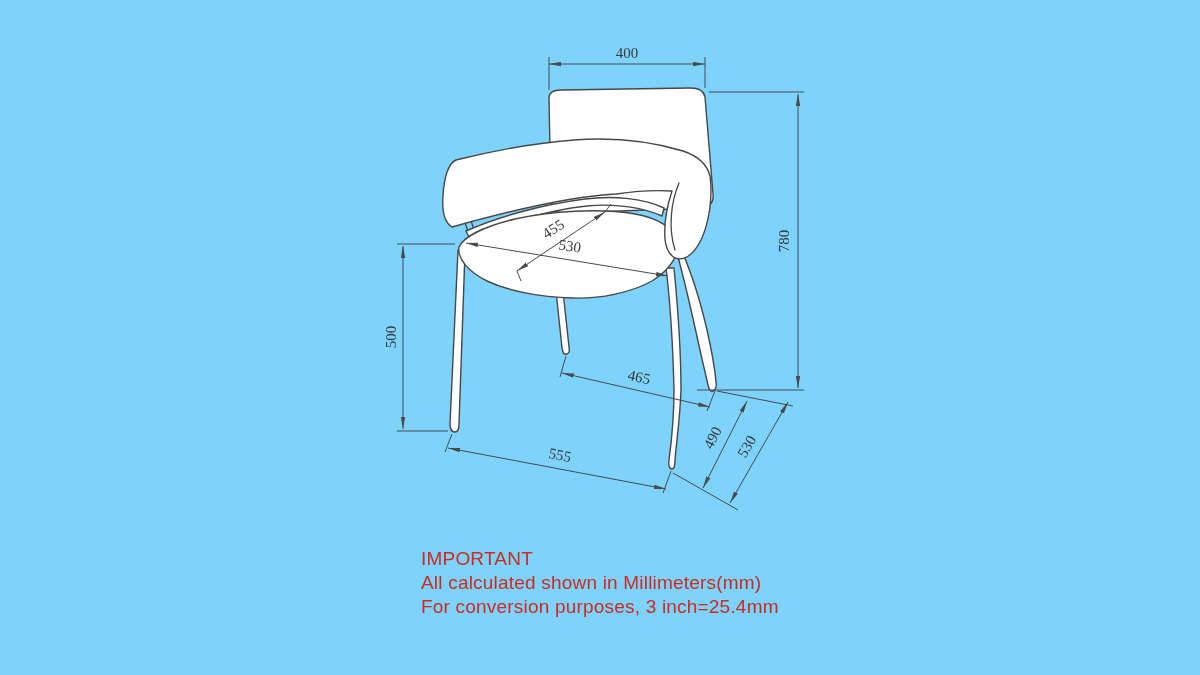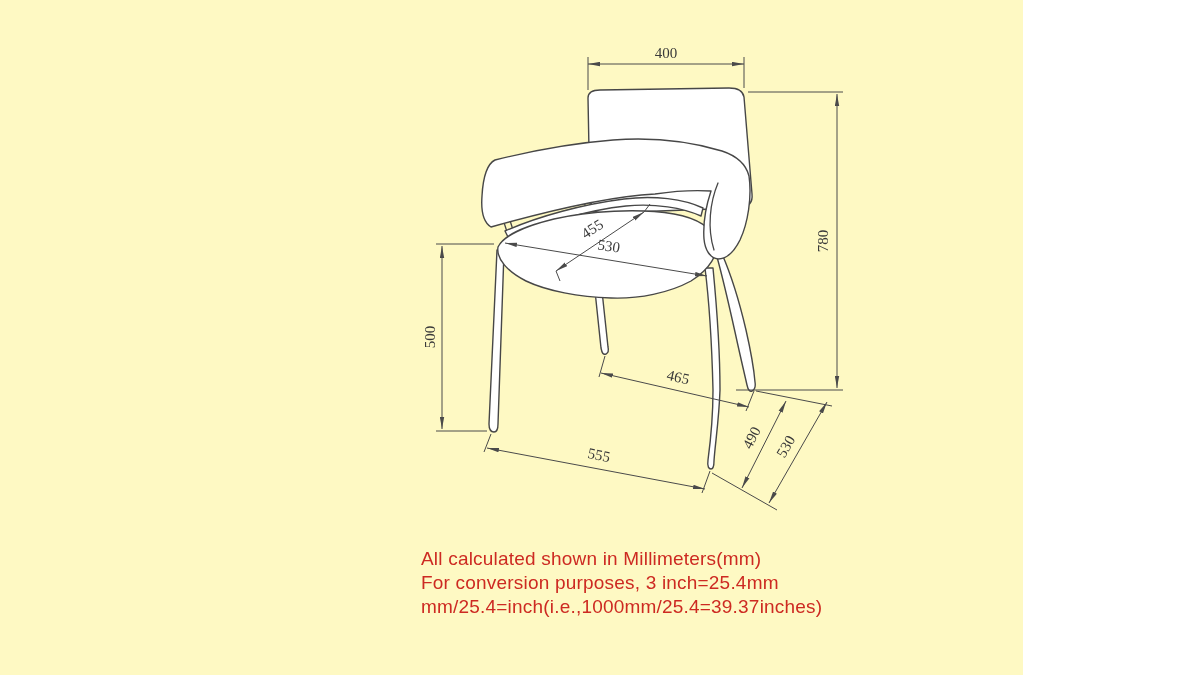--- a/index.html
+++ b/index.html
@@ -1,22 +1,21 @@
 <!DOCTYPE html>
 <html><head>
 <meta charset="utf-8">
 <style>
   html,body{margin:0;padding:0;background:#ffffff;}
   .canvas{
     position:relative;
-    width:984px;height:675px;
-    background:#fef9c3;
+    width:1200px;height:675px;
+    background:#7dd3fc;
     overflow:hidden;
     font-family:"Liberation Sans", sans-serif;
-    padding-left:39px;
   }
   svg text{
     font-family:"Liberation Serif", serif;
     font-size:15px;
     fill:#3a3a3a;
   }
   .chair-part{
     fill:#ffffff;
     stroke:#474747;
     stroke-width:1.4;
@@ -129,18 +128,18 @@
         <text x="638" y="382" transform="rotate(13 638 382)">465</text>
         <text x="559" y="460" transform="rotate(11 559 460)">555</text>
         <text x="717" y="440" transform="rotate(-63 717 440)">490</text>
         <text x="751" y="449" transform="rotate(-60 751 449)">530</text>
       </g>
     </g>
   </svg>
 
   
   <div class="notice">
+    <div>IMPORTANT</div>
     <div>All calculated shown in Millimeters(mm)</div>
     <div>For conversion purposes, 3 inch=25.4mm</div>
-    <div>mm/25.4=inch(i.e.,1000mm/25.4=39.37inches)</div>
   </div>
 
 </div>
 
 </body></html>

